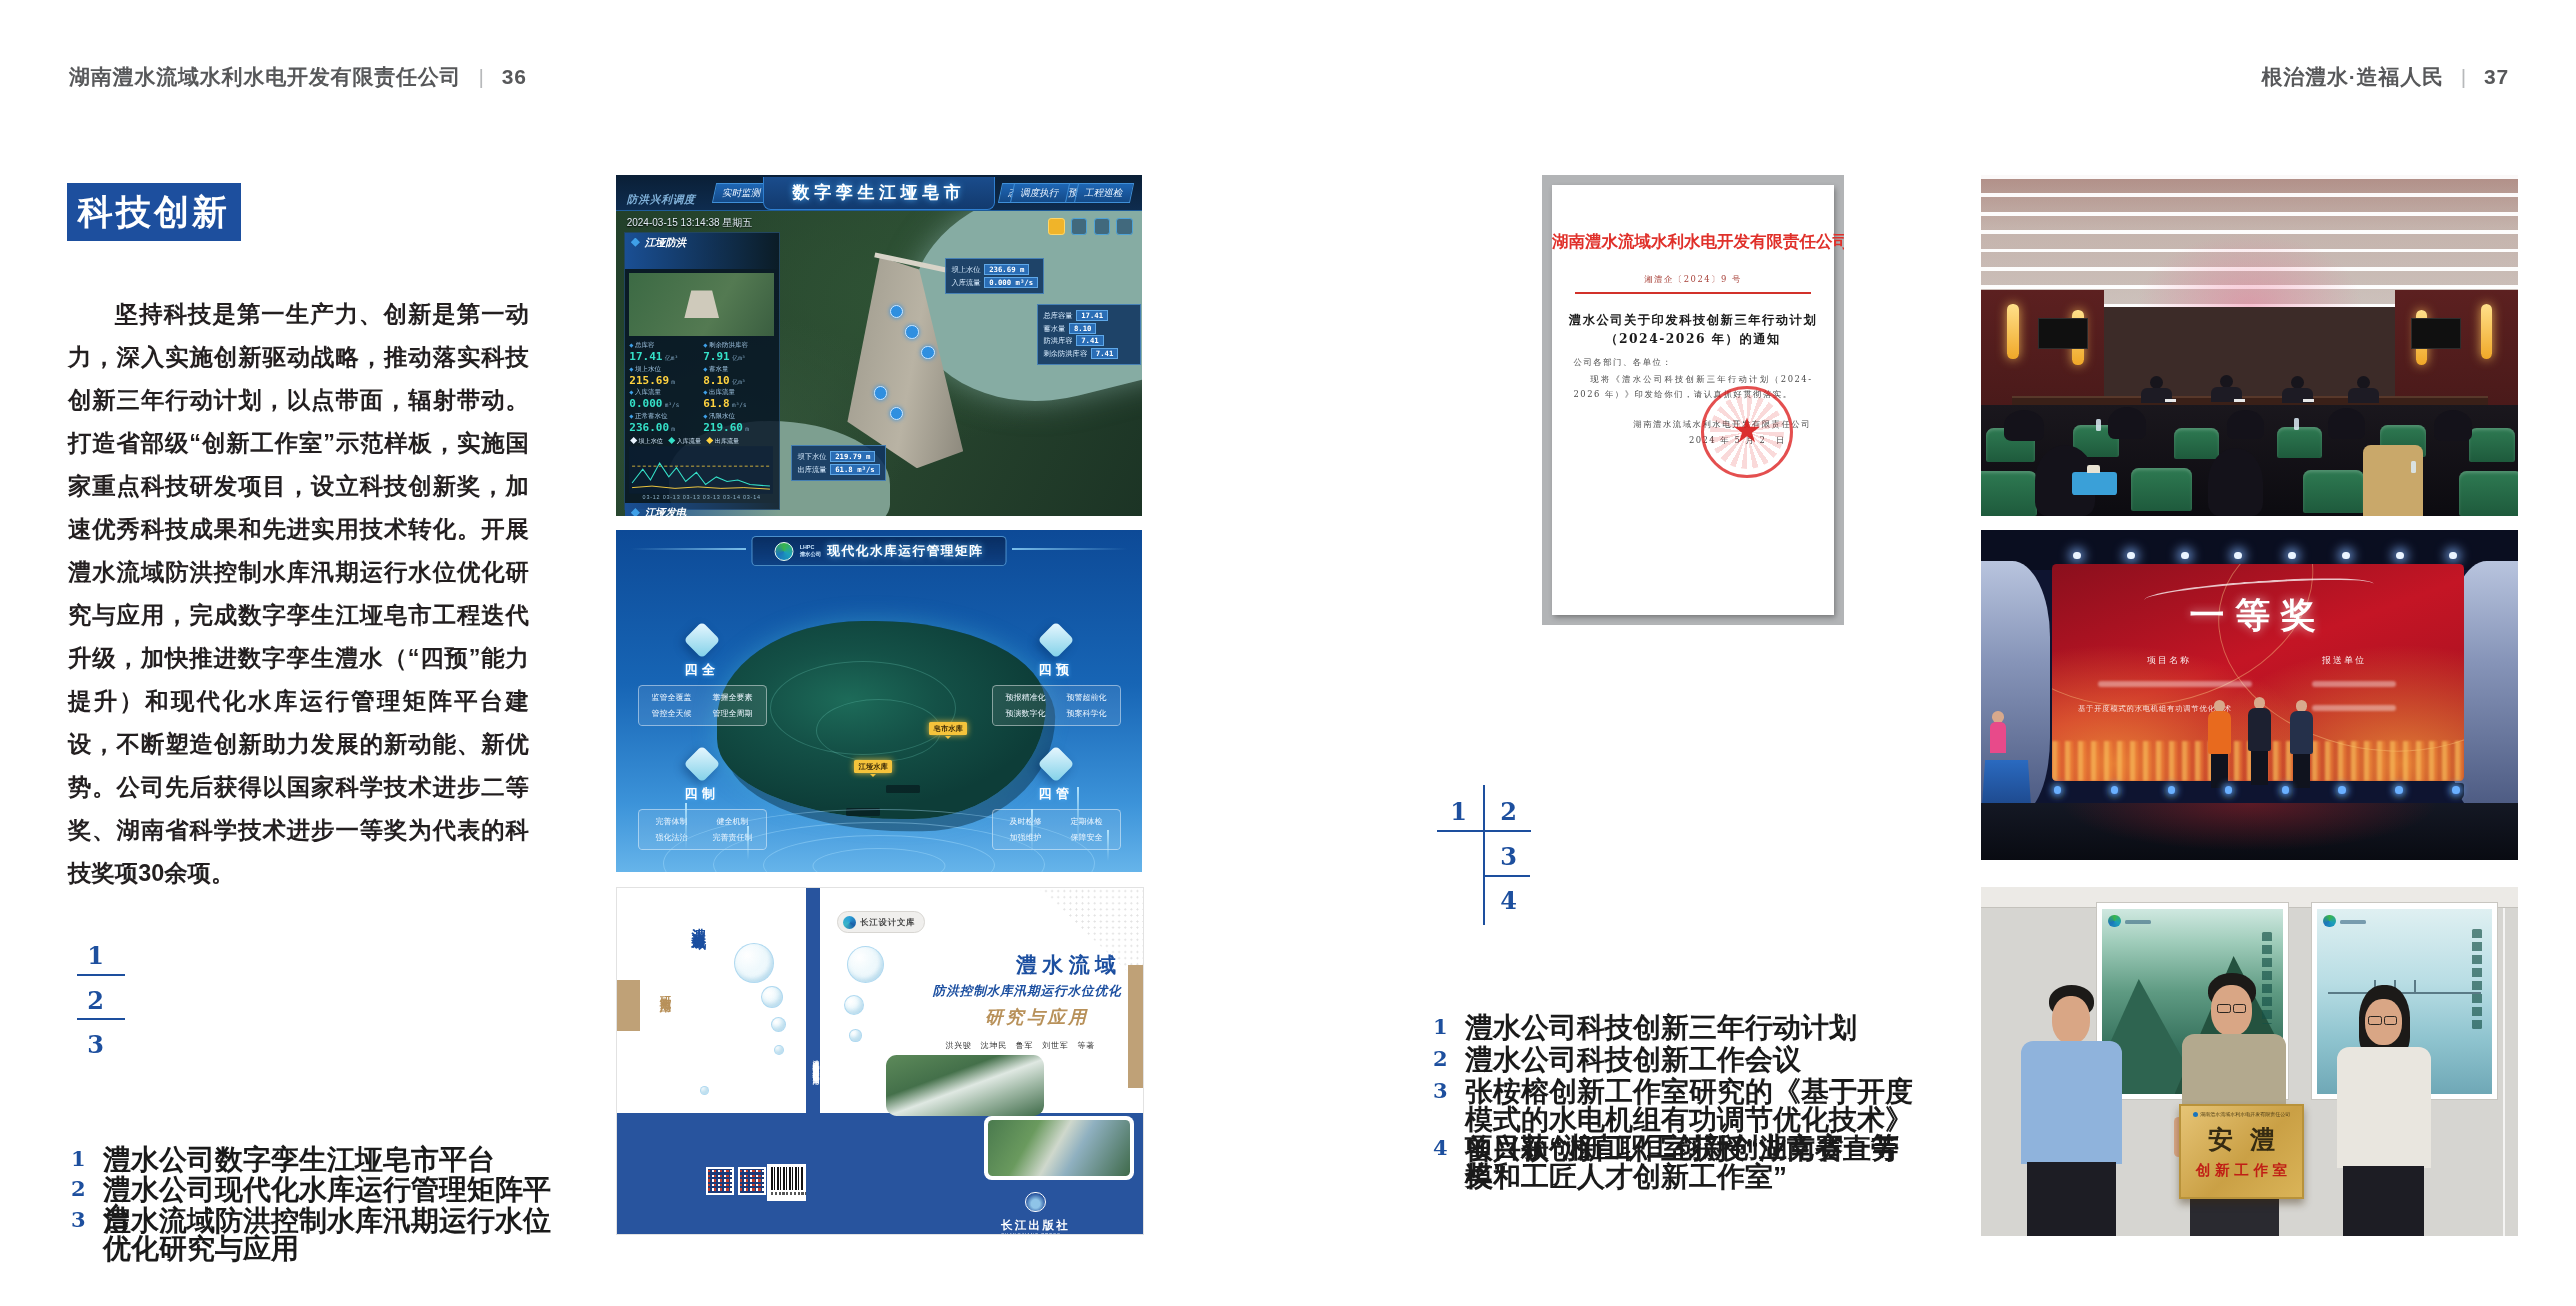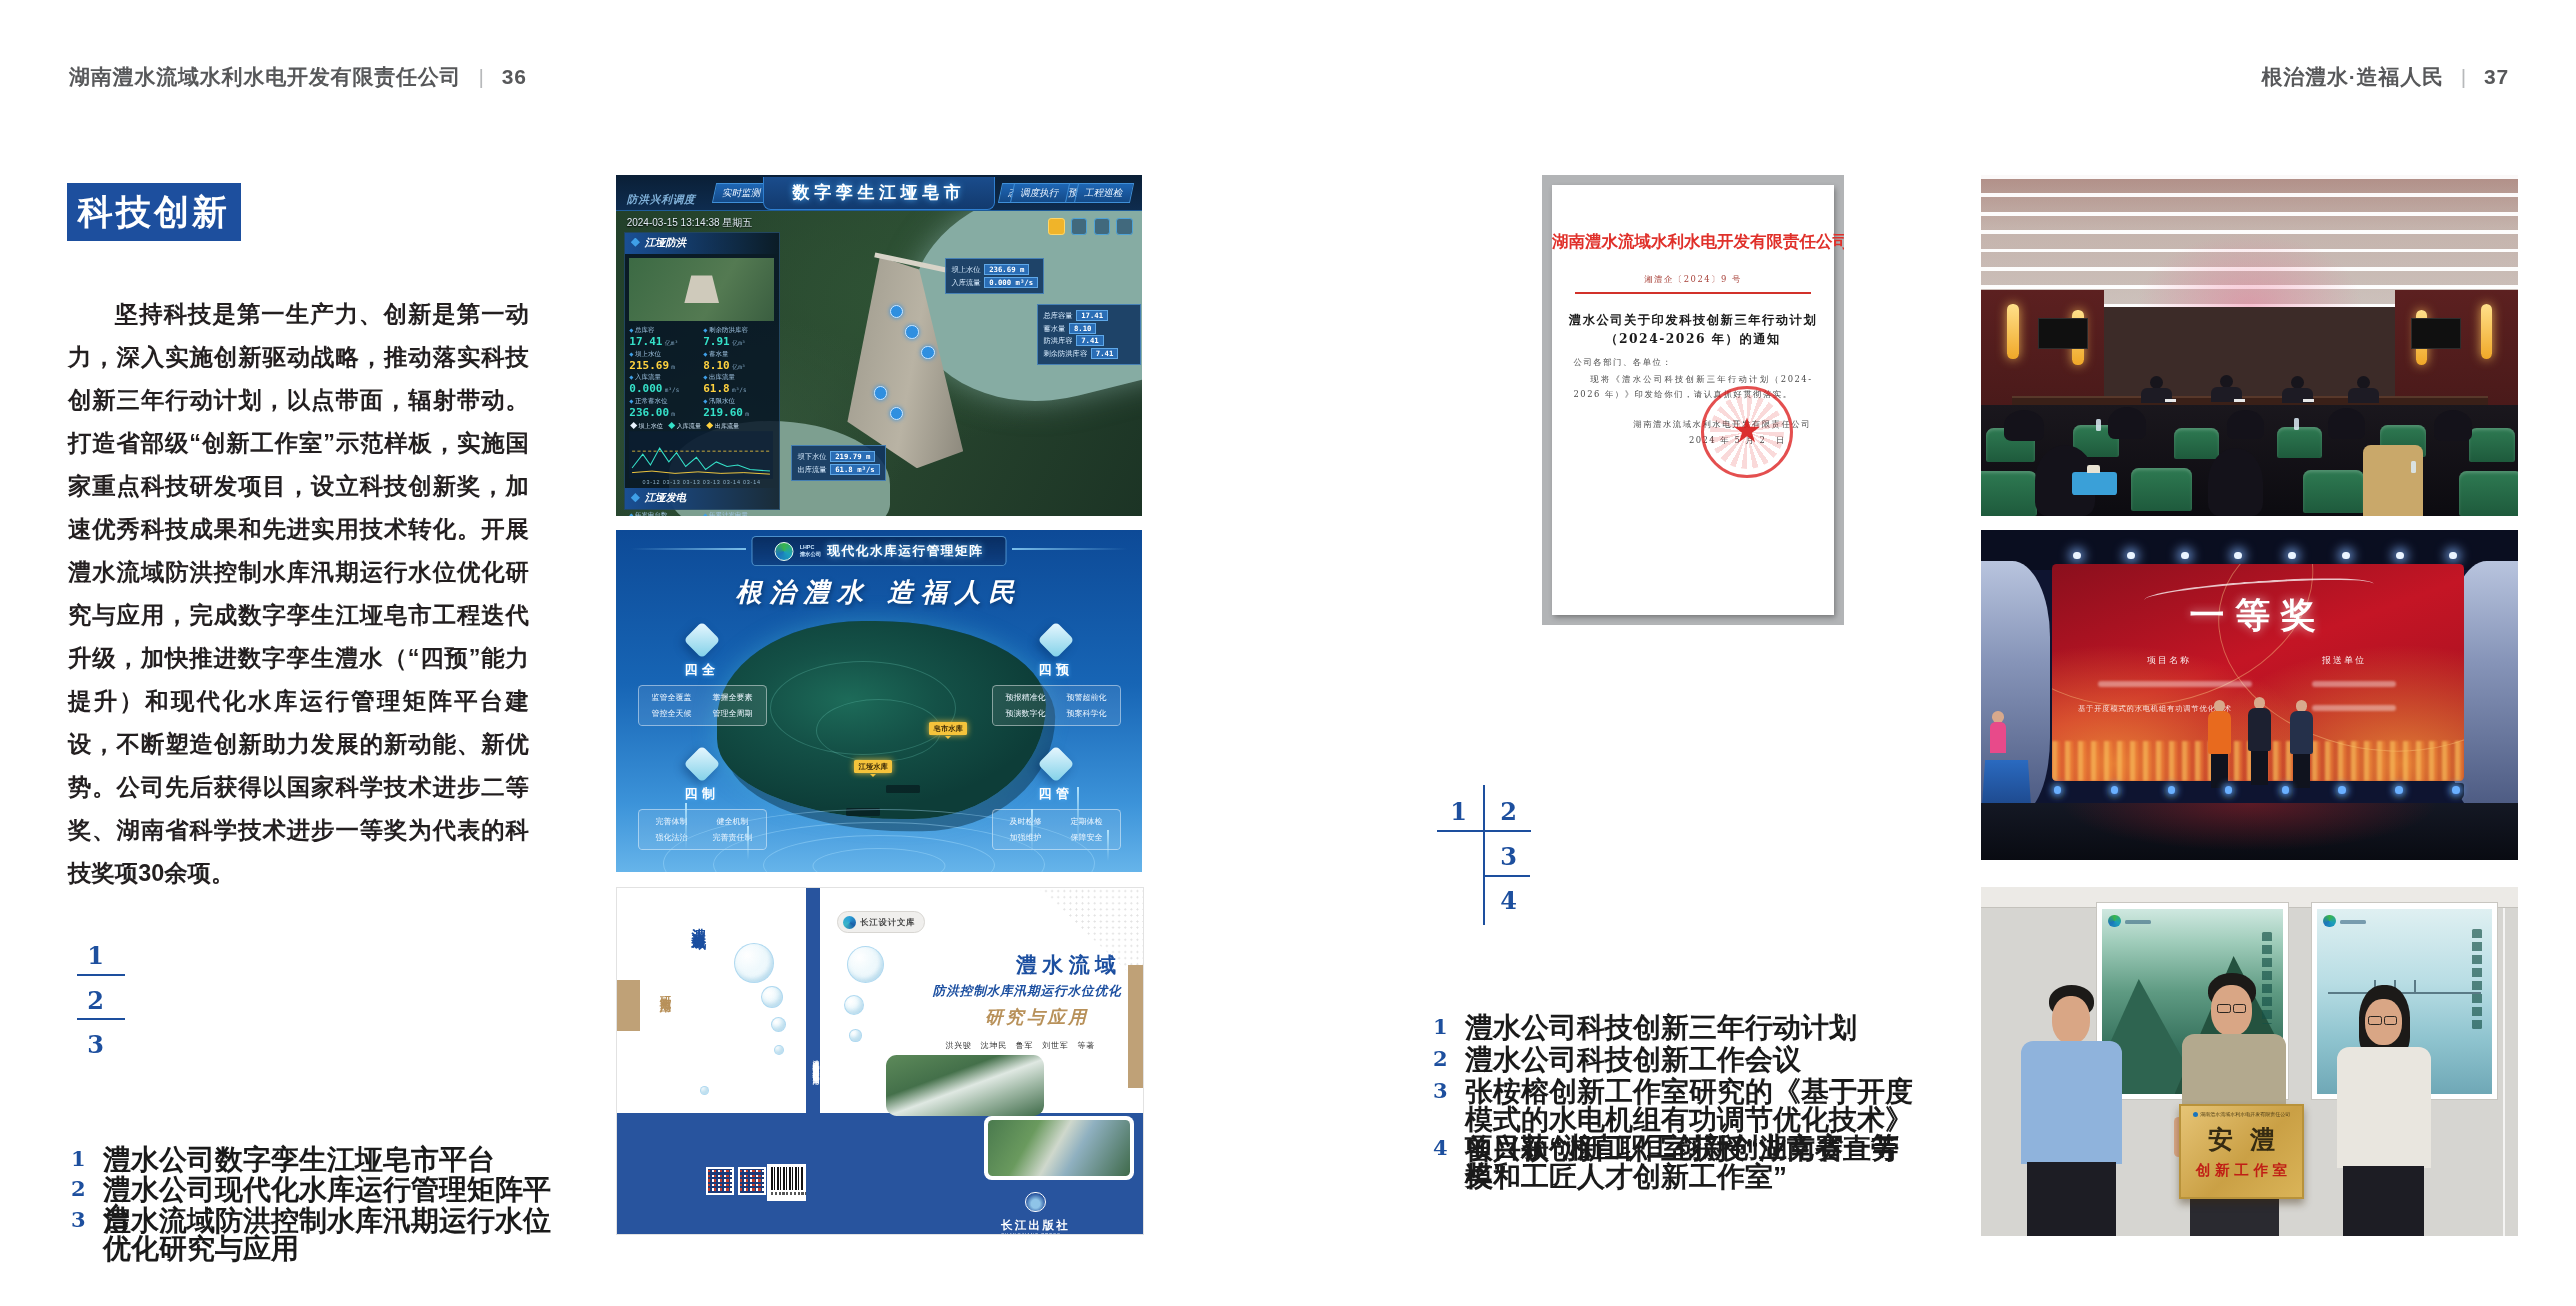--- a/index.html
+++ b/index.html
@@ -39,21 +39,21 @@
      color:#fff;font-size:17px;font-weight:700;letter-spacing:4.6px;text-align:center;line-height:31px;text-shadow:0 0 6.1px #4fb3ff;}
   .dash .crumb{position:absolute;left:10.7px;top:18px;font-size:10.7px;font-style:italic;color:#7fb0d8;font-weight:700;letter-spacing:0.8px;}
   .dash .tab{position:absolute;top:7.7px;height:18.4px;padding:0 7.7px;background:linear-gradient(180deg,#1e66b4,#144a88);
      border:0.8px solid #3f8fd8;transform:skewX(-12deg);color:#eaf4ff;font-size:9.6px;line-height:18.4px;}
   .dash .tstamp{position:absolute;left:10.7px;top:41px;font-size:10px;color:#e2ecf5;text-shadow:0 0.8px 1.5px #000;}
   .dash .icoclu{position:absolute;right:9.2px;top:43px;display:flex;gap:6.1px;}
   .dash .ic{width:14.6px;height:14.6px;border-radius:3.1px;border:0.8px solid #4fa3d8;background:rgba(20,60,100,.6);}
   .dash .ic.y{background:#f0b429;border-color:#ffd76a;}
   .dash .lpanel{position:absolute;left:7.7px;top:57px;width:154px;bottom:6.1px;background:rgba(5,18,36,.82);
      border:0.8px solid rgba(90,170,230,.3);}
-  .dash .phead2{height:21px;background:linear-gradient(90deg,#1a4f94,rgba(26,79,148,0));color:#fff;
+  .dash .phead2{height:36px;background:linear-gradient(90deg,#1a4f94,rgba(26,79,148,0));color:#fff;
      font-size:10.4px;font-weight:700;line-height:19px;padding-left:20px;position:relative;font-style:italic;}
   .dash .phead2::before{content:"";position:absolute;left:6.1px;top:4.6px;width:9.2px;height:9.2px;background:#3fa0e8;
      clip-path:polygon(50% 0,100% 50%,50% 100%,0 50%);}
   .dash .thumb{margin:3.8px 4.6px;height:63px;background:linear-gradient(120deg,#3c6a44,#547a52 60%,#3a5e40);position:relative;}
   .dash .thumb::after{content:"";position:absolute;left:38%;top:28%;width:24%;height:44%;background:#cfcabb;
      clip-path:polygon(20% 0,80% 0,100% 100%,0 100%);}
   .dash .sgrid{display:grid;grid-template-columns:1fr 1fr;gap:1.5px 3.1px;padding:1.5px 4.6px;}
   .dash .dstat .dlbl{font-size:6.5px;color:#9fc3e0;white-space:nowrap;}
   .dash .dstat .dlbl::before{content:"◆ ";color:#3fa0e8;font-size:5.4px;}
   .dash .dval{font-size:11px;font-weight:700;color:#ffd23f;font-family:"DejaVu Sans Mono",monospace;}
@@ -400,21 +400,20 @@
   <div class="wing" style="left:15.4px;"></div>
   <div class="wing" style="right:15.4px;transform:scaleX(-1);"></div>
   <div class="hplate">
     <div class="hlogo"></div>
     <div class="hlsub">
         <div>LHPC</div>
         <div>澧水公司</div>
       </div>
     <div class="htitle">现代化水库运行管理矩阵</div>
   </div>
-  <div class="slogan">根治澧水 造福人民</div>
   <div class="island"></div>
   <div class="ridge" style="left:154px;top:131px;width:184px;height:92px;"></div>
   <div class="ridge" style="left:200px;top:169px;width:123px;height:61px;"></div>
   <div class="mtag" style="left:313px;top:192px;">皂市水库</div>
   <div class="mtag" style="left:238px;top:230px;">江垭水库</div>
   <div class="stag" style="left:270px;top:255px;"></div>
   <div class="stag" style="left:230px;top:278px;"></div>
   <div class="pgroup" style="left:21.5px;top:97px;">
     <div class="picon"></div>
     <div class="ptitle">四全</div>

